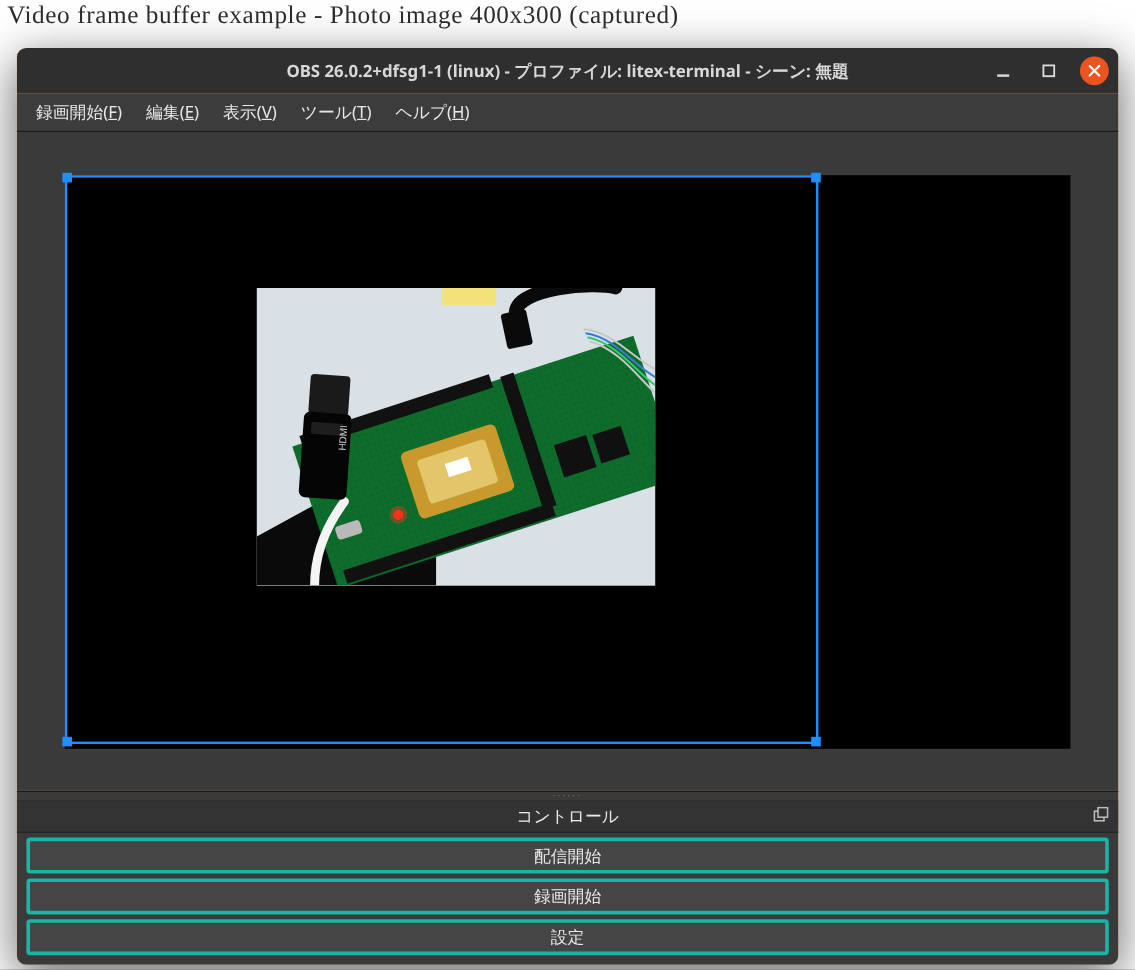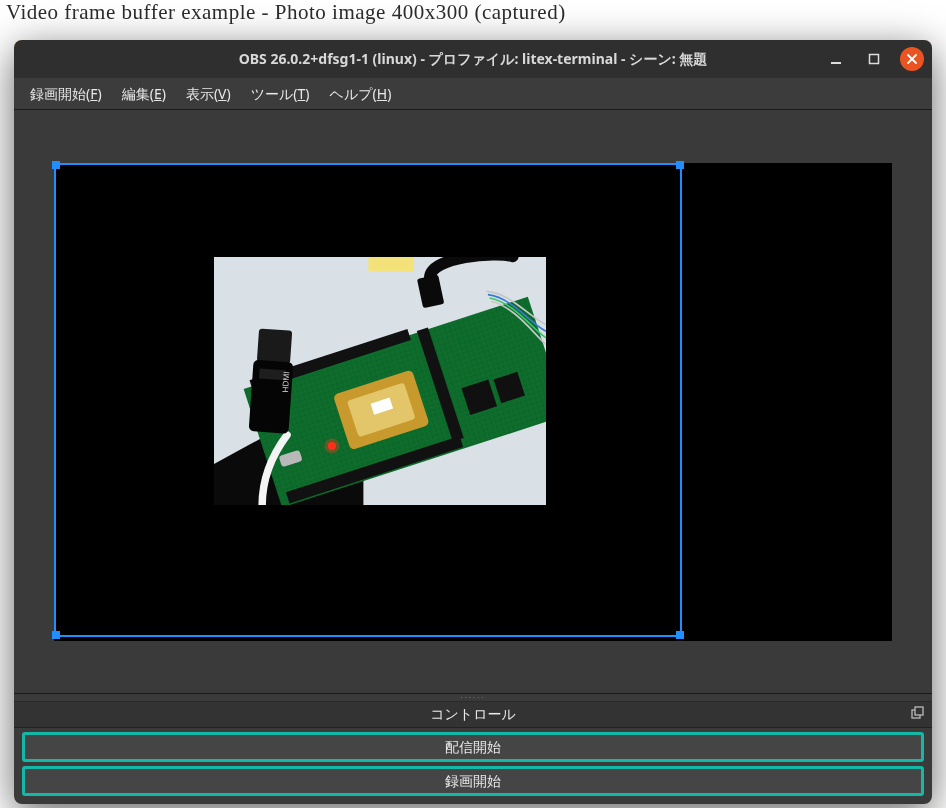--- a/index.html
+++ b/index.html
@@ -270,16 +270,17 @@
       <span class="dock-detach">
         <svg width="14" height="14" viewBox="0 0 14 14">
             <rect x="2" y="4" width="8" height="8" fill="none" stroke="#bbb" stroke-width="1.3"></rect>
             <rect x="5" y="1" width="8" height="8" fill="#333" stroke="#bbb" stroke-width="1.3"></rect>
           </svg>
       </span>
     </div>
     <div class="dock-body">
       <div class="ctrl-btn">配信開始</div>
       <div class="ctrl-btn">録画開始</div>
+      <div class="ctrl-btn">設定</div>
     </div>
   </div>
 
 </div>
 
 </body></html>

